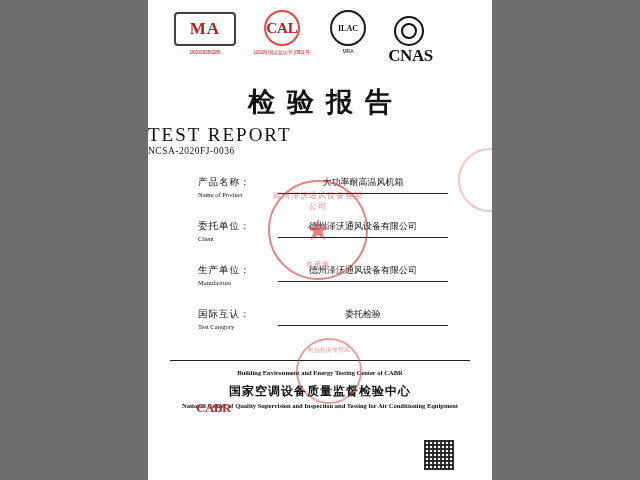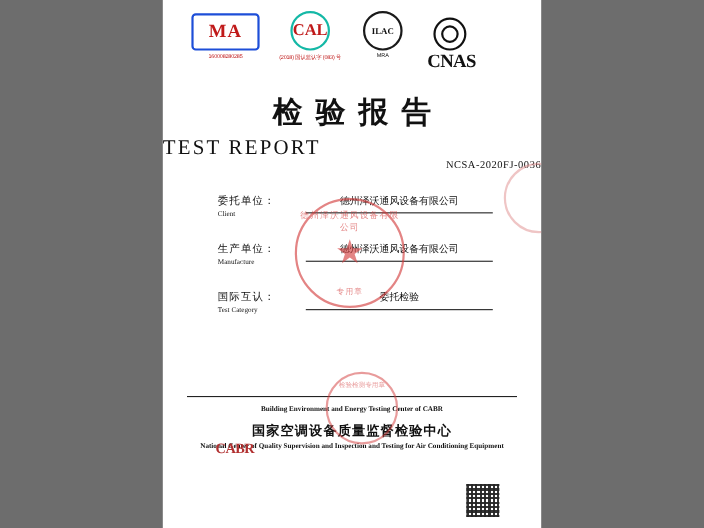--- a/index.html
+++ b/index.html
@@ -28,31 +28,31 @@
 
   .ring{
     border-radius:50%;
     box-sizing:border-box;
     display:flex;align-items:center;justify-content:center;
   }
 
   
   .ma-wrap{left:24px;top:2px;width:66px;}
   .ma-box{
-    width:58px;height:30px;border:2px solid #1d4ed8;border-radius:4px;
+    width:58px;height:30px;border:2px solid #404040;border-radius:4px;
     margin:0 auto;display:flex;align-items:center;justify-content:center;
     color:#c01a1a;font-weight:bold;font-size:17px;letter-spacing:1px;
     font-family:"Liberation Serif",serif;
   }
   .ma-code{font-size:5px;color:#c01a1a;margin-top:3px;letter-spacing:-.2px;}
 
   
   .cal-wrap{left:98px;top:0px;width:72px;}
   .cal-ring{
-    width:36px;height:36px;border:2px solid #14b8a6;margin:0 auto;
+    width:36px;height:36px;border:2px solid #ef4444;margin:0 auto;
     color:#c01a1a;font-weight:bold;font-size:15px;
     font-family:"Liberation Serif",serif;
   }
   .cal-code{font-size:5px;color:#c01a1a;margin-top:3px;letter-spacing:-.2px;}
 
   
   .ilac-wrap{left:176px;top:0px;width:48px;}
   .ilac-ring{
     width:36px;height:36px;border:2px solid #1a1a1a;margin:0 auto;
     color:#111;font-weight:bold;font-size:8px;
@@ -89,21 +89,21 @@
     position:absolute;left:0;top:84px;width:344px;text-align:center;
     font-family:"Liberation Serif",serif;font-weight:bold;
     font-size:27px;letter-spacing:12px;color:#111;text-indent:12px;
   }
   .title-en{
     position:absolute;left:0;top:124px;width:356px;text-align:left;
     font-family:"Liberation Serif",serif;
     font-size:19px;letter-spacing:2px;color:#111;
   }
   .report-no{
-    position:absolute;left:0;top:146px;width:344px;text-align:right;
+    position:absolute;left:0;top:146px;width:344px;text-align:left;
     font-family:"Liberation Serif",serif;font-size:9.5px;color:#111;letter-spacing:.5px;
   }
 
   
   .fields{position:absolute;left:50px;top:176px;width:250px;}
   .row{position:relative;height:44px;}
   .row .labels{
     position:absolute;left:0;top:0;width:78px;
   }
   .row .lab-cn{font-size:9.5px;color:#111;font-family:"Liberation Serif",serif;letter-spacing:1px;}
@@ -204,20 +204,27 @@
       </div>
 
     </div>
 
     <div class="title-cn">检验报告</div>
     <div class="title-en">TEST REPORT</div>
     <div class="report-no">NCSA-2020FJ-0036</div>
 
     <div class="fields">
 
+      <div class="row">
+        <div class="labels">
+          <div class="lab-cn">产品名称：</div>
+          <div class="lab-en">Name of Product</div>
+        </div>
+        <div class="value">大功率耐高温风机箱</div>
+      </div>
 
       <div class="row">
         <div class="labels">
           <div class="lab-cn">委托单位：</div>
           <div class="lab-en">Client</div>
         </div>
         <div class="value">德州泽沃通风设备有限公司</div>
       </div>
 
       <div class="row">

